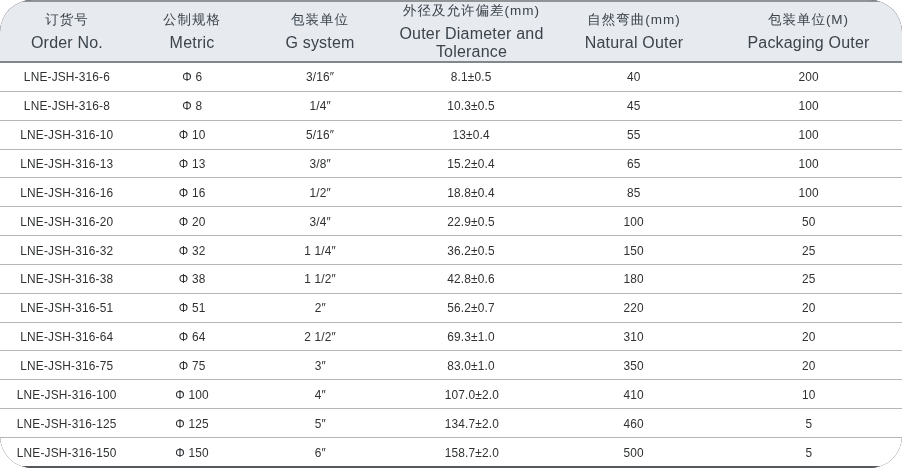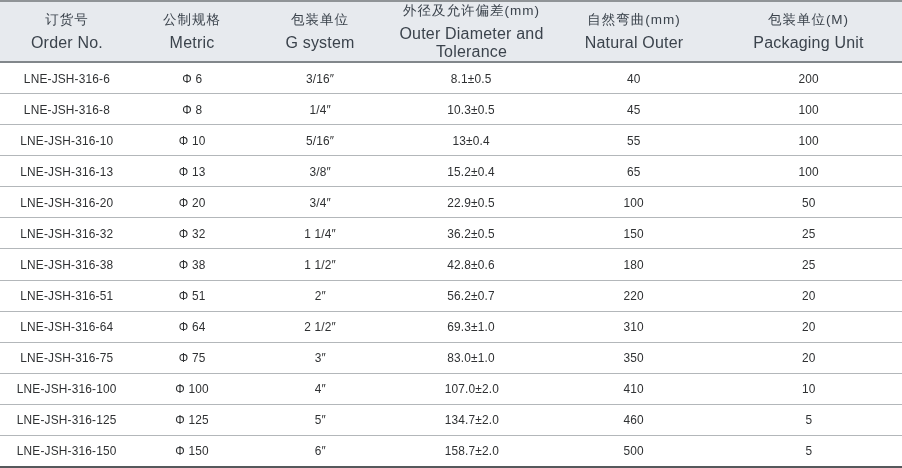--- a/index.html
+++ b/index.html
@@ -6,20 +6,21 @@
     margin: 0;
     padding: 0;
     background: #ffffff;
     font-family: "Liberation Sans", sans-serif;
   }
   #stage {
     width: 902px;
     height: 468px;
     overflow: hidden;
     background: #0f172a;
+    border-radius: 32px;
   }
   table#spec-table {
     width: 902px;
     height: 468px;
     border-collapse: collapse;
     table-layout: fixed;
   }
   thead th {
     background: var(--header-bg);
     border-top: 2px solid var(--top-border);
@@ -96,21 +97,21 @@
           <th>
             <span class="zh">外径及允许偏差(mm)</span>
             <span class="en">Outer Diameter and Tolerance</span>
           </th>
           <th>
             <span class="zh">自然弯曲(mm)</span>
             <span class="en">Natural Outer</span>
           </th>
           <th>
             <span class="zh">包装单位(M)</span>
-            <span class="en">Packaging Unit</span>
+            <span class="en">Packaging Outer</span>
           </th>
         </tr>
     </thead>
     <tbody id="body-rows">
         <tr>
           <td><span class="v">LNE-JSH-316-6</span></td>
           <td><span class="v">Φ 6</span></td>
           <td><span class="v">3/16″</span></td>
           <td><span class="v">8.1±0.5</span></td>
           <td><span class="v">40</span></td>
@@ -134,20 +135,28 @@
         </tr>
         <tr>
           <td><span class="v">LNE-JSH-316-13</span></td>
           <td><span class="v">Φ 13</span></td>
           <td><span class="v">3/8″</span></td>
           <td><span class="v">15.2±0.4</span></td>
           <td><span class="v">65</span></td>
           <td><span class="v">100</span></td>
         </tr>
         <tr>
+          <td><span class="v">LNE-JSH-316-16</span></td>
+          <td><span class="v">Φ 16</span></td>
+          <td><span class="v">1/2″</span></td>
+          <td><span class="v">18.8±0.4</span></td>
+          <td><span class="v">85</span></td>
+          <td><span class="v">100</span></td>
+        </tr>
+        <tr>
           <td><span class="v">LNE-JSH-316-20</span></td>
           <td><span class="v">Φ 20</span></td>
           <td><span class="v">3/4″</span></td>
           <td><span class="v">22.9±0.5</span></td>
           <td><span class="v">100</span></td>
           <td><span class="v">50</span></td>
         </tr>
         <tr>
           <td><span class="v">LNE-JSH-316-32</span></td>
           <td><span class="v">Φ 32</span></td>

